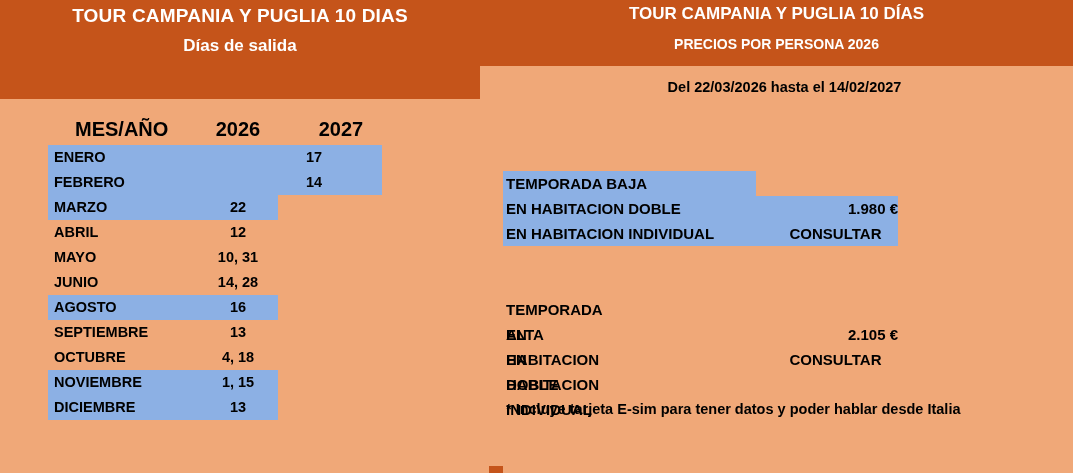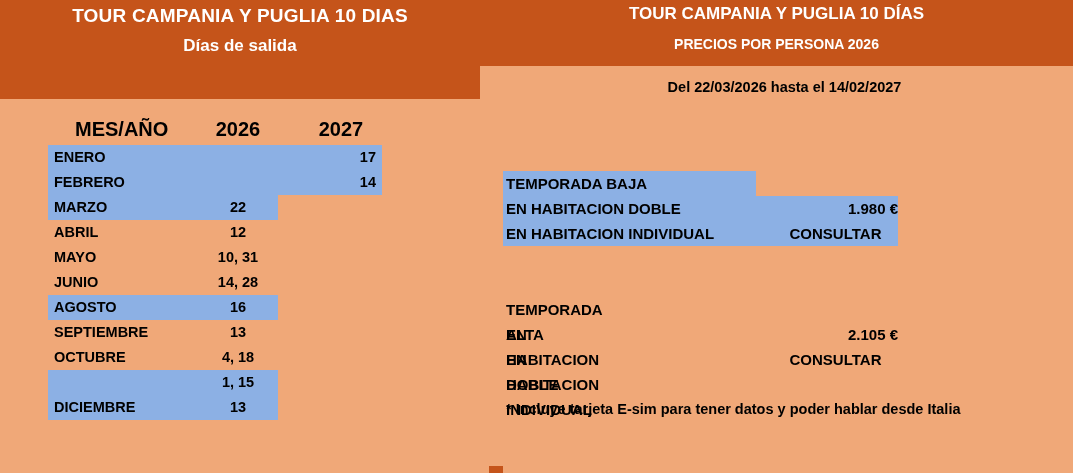--- a/index.html
+++ b/index.html
@@ -132,21 +132,21 @@
     left: 155px;
     top: 0;
     width: 70px;
     text-align: center;
   }
   .cal-row .v2027 {
     position: absolute;
     left: 258px;
     top: 0;
     width: 70px;
-    text-align: right;
+    text-align: left;
   }
   .hl-1 { background: #8cb0e4; width: 334px; }
   .hl-2 { background: #8cb0e4; width: 230px; }
   .hl-3 { background: #8cb0e4; width: 230px; }
   .hl-4 { background: #8cb0e4; width: 230px; }
 
   
   .price-block {
     position: absolute;
     left: 503px;
@@ -259,20 +259,21 @@
       <span class="month">SEPTIEMBRE</span>
       <span class="v2026">13</span>
       <span class="v2027"></span>
     </div>
     <div class="cal-row">
       <span class="month">OCTUBRE</span>
       <span class="v2026">4, 18</span>
       <span class="v2027"></span>
     </div>
     <div class="cal-row hl-4">
+      <span class="month">NOVIEMBRE</span>
       <span class="v2026">1, 15</span>
       <span class="v2027"></span>
     </div>
     <div class="cal-row hl-4">
       <span class="month">DICIEMBRE</span>
       <span class="v2026">13</span>
       <span class="v2027"></span>
     </div>
   </div>
 

